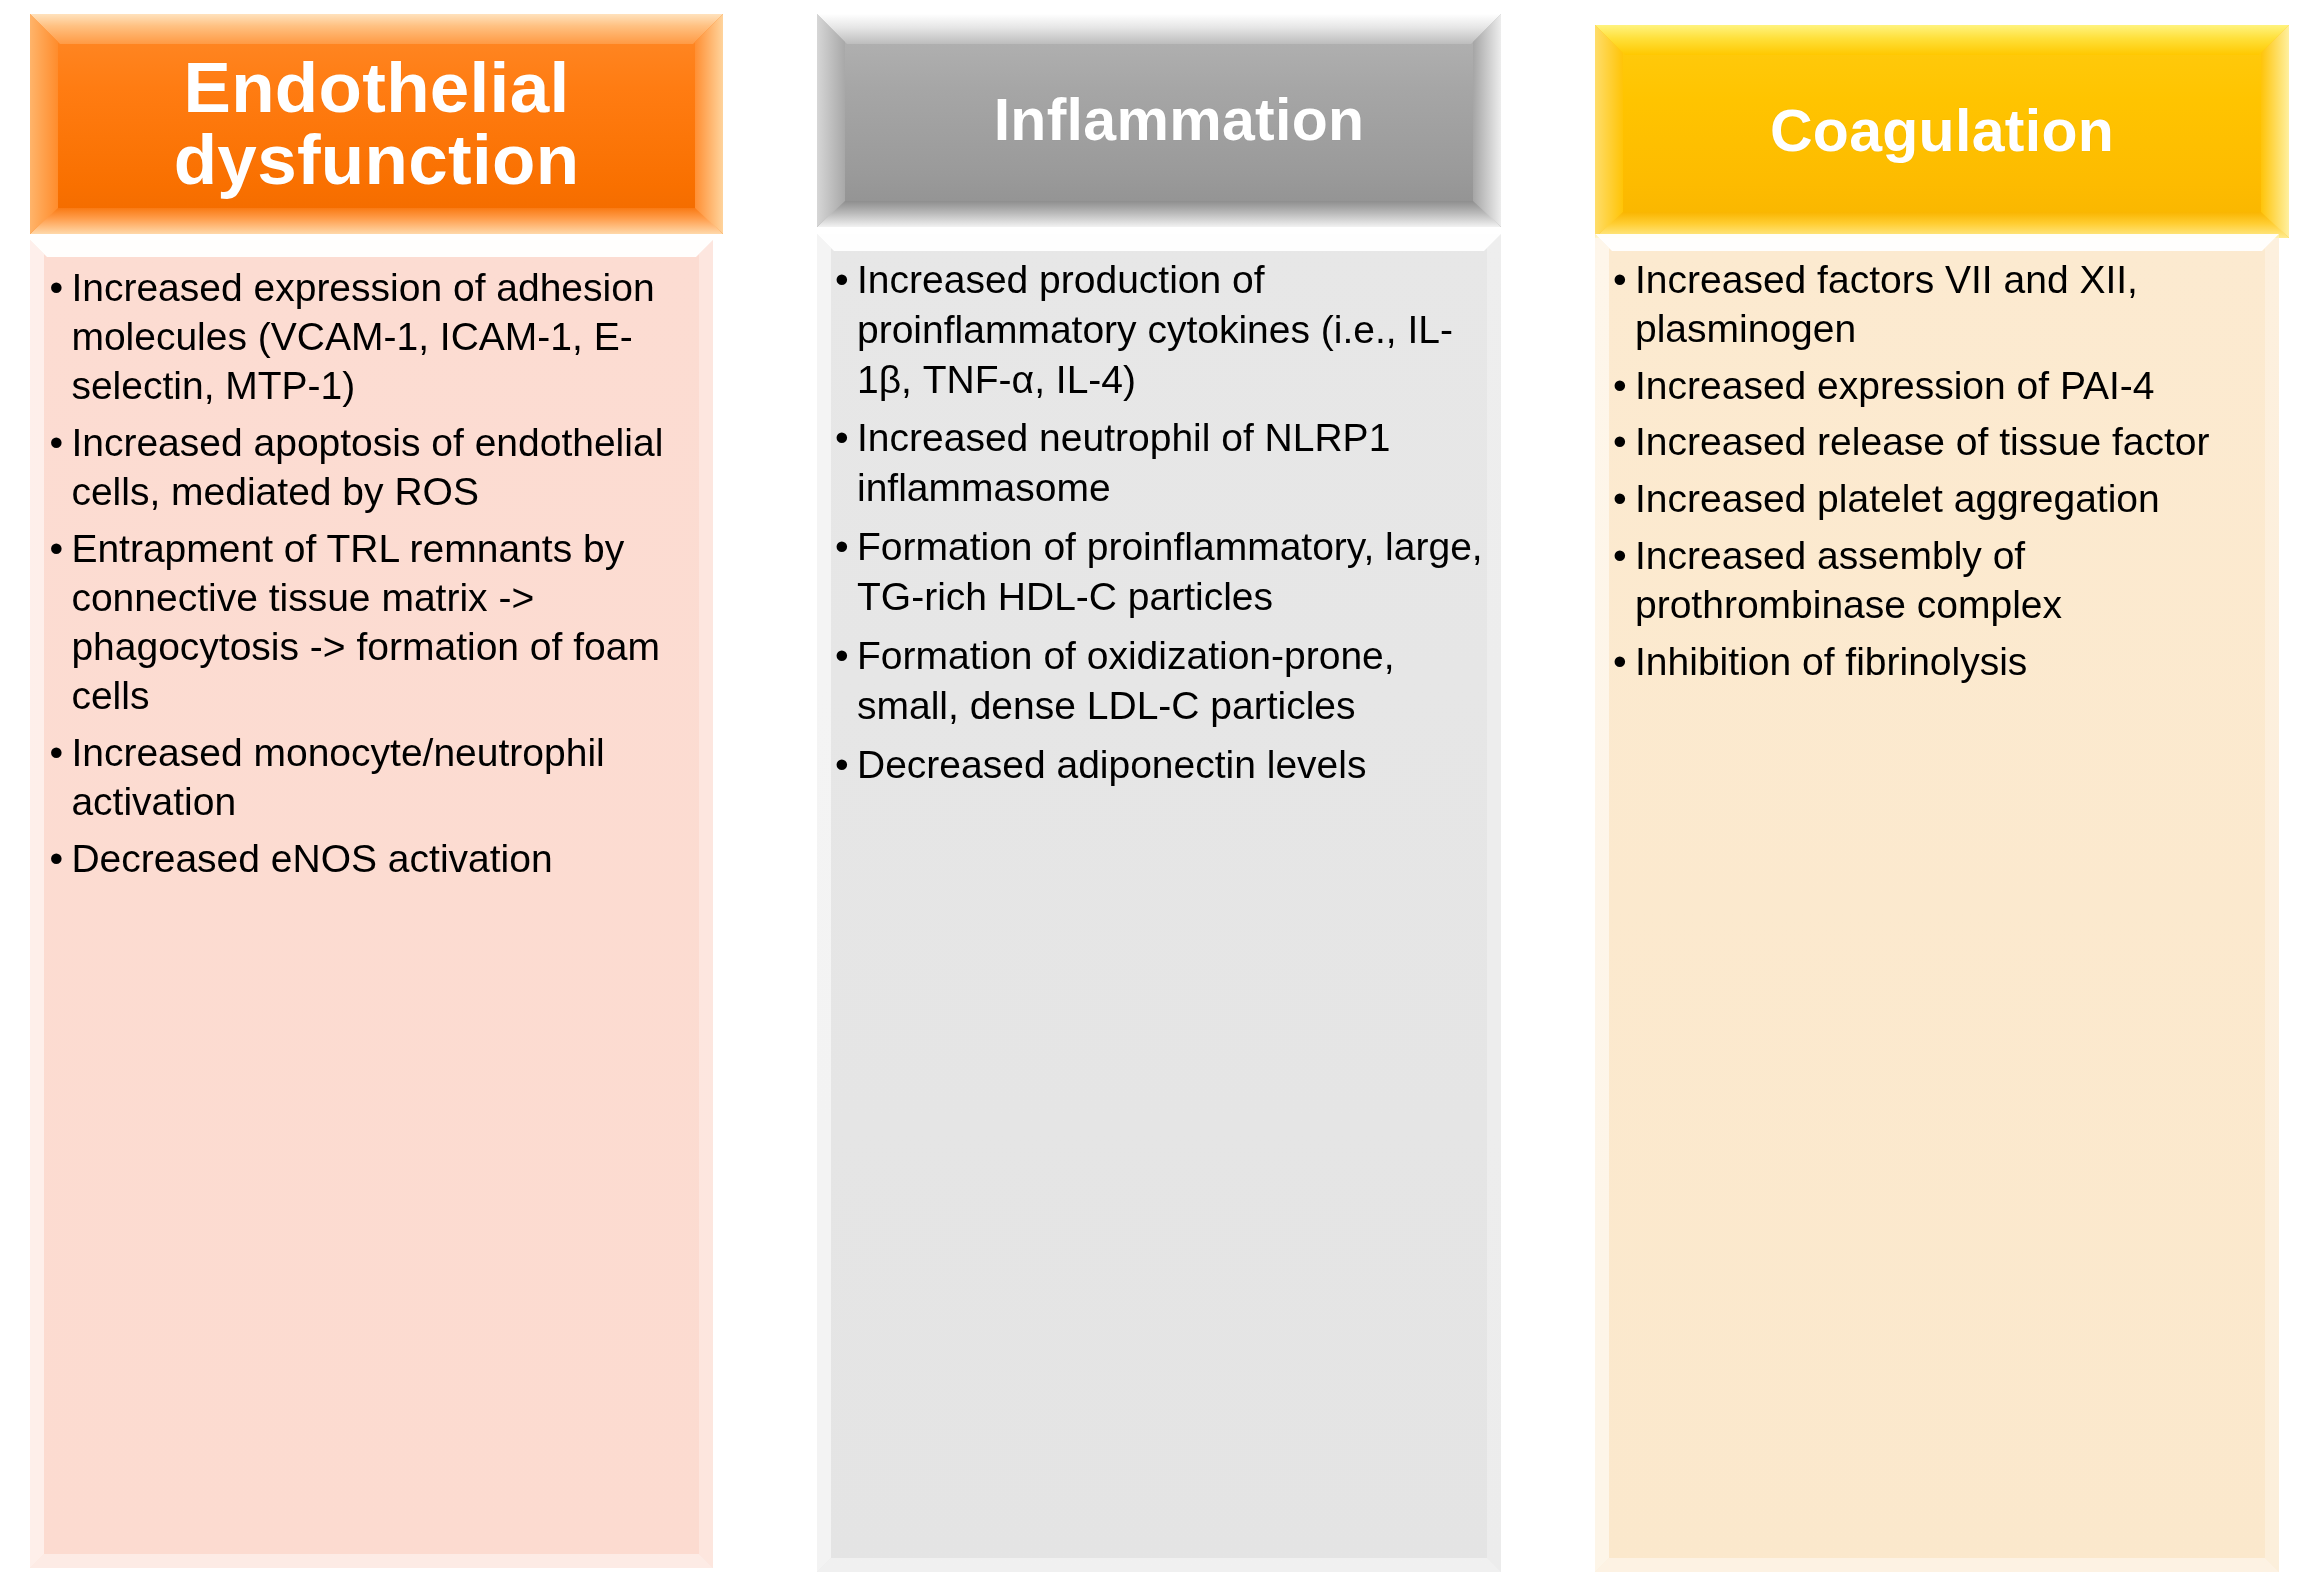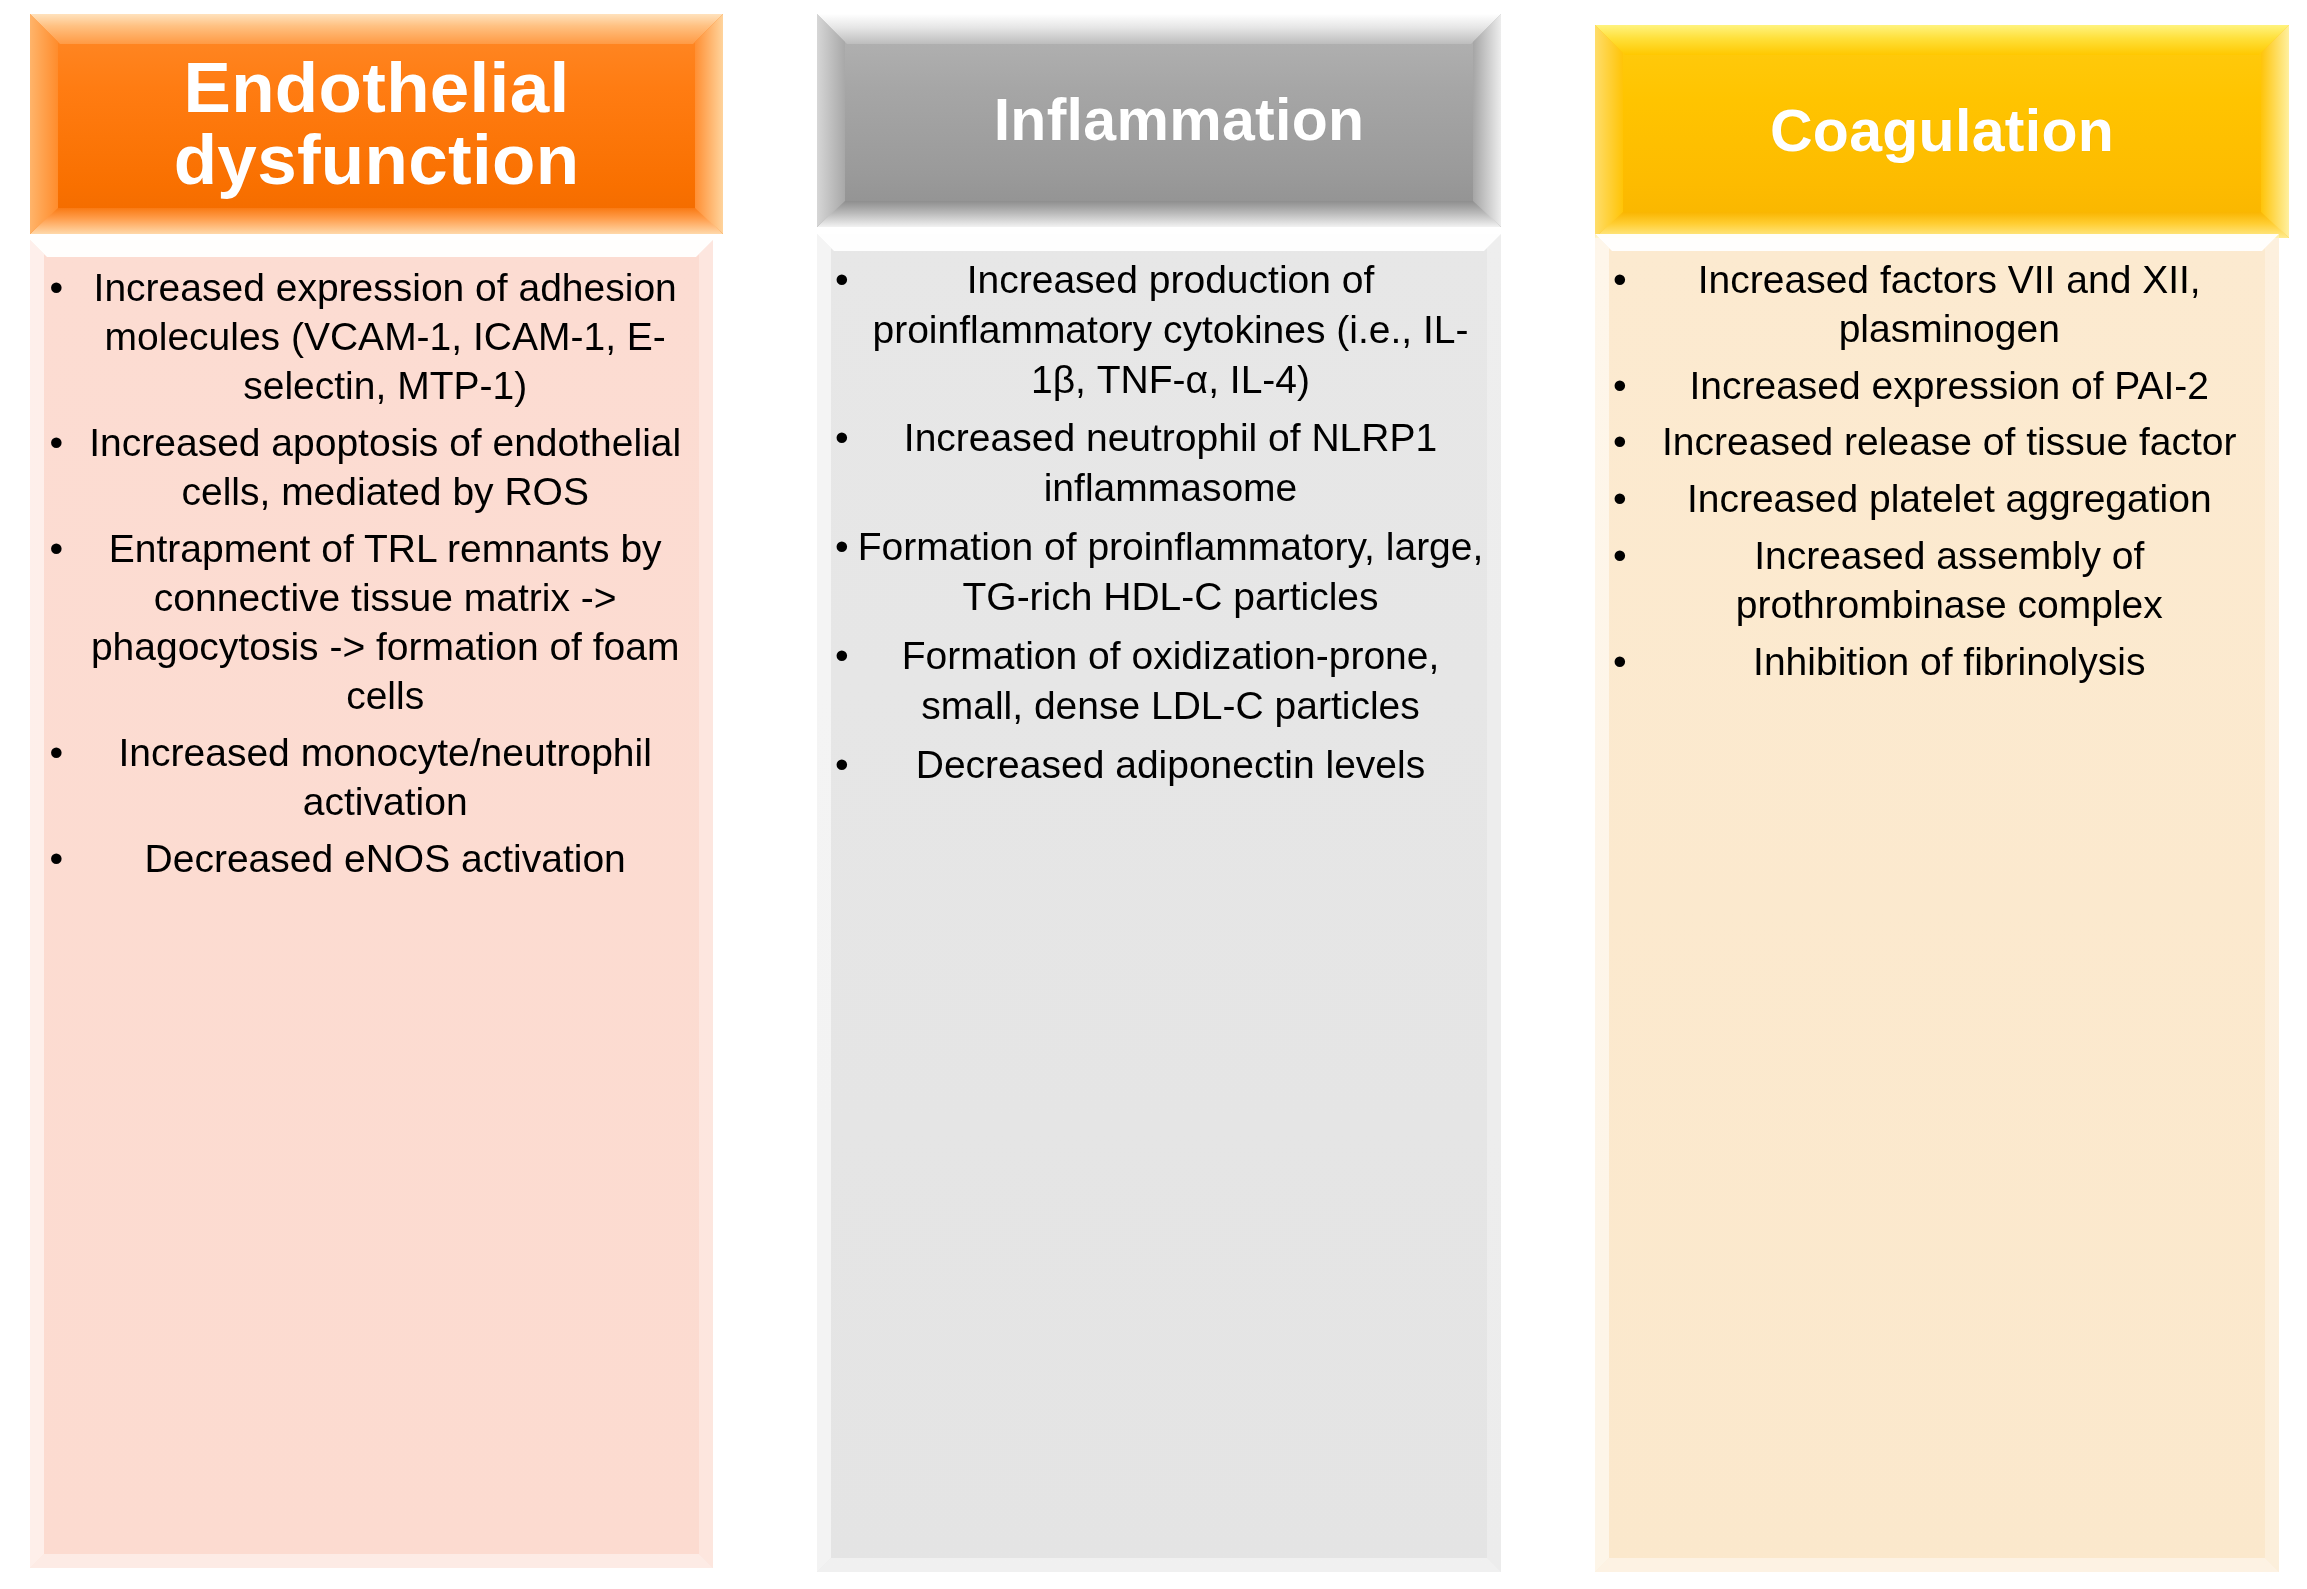--- a/index.html
+++ b/index.html
@@ -114,21 +114,20 @@
     color: #000000;
     font-weight: normal;
   }
   ul.bullets li .bul {
     position: absolute;
     left: 0;
     top: 0;
   }
   ul.bullets li .txt {
     display: block;
-    text-align: center;
   }
 
   
   #col-endothelial .panel-header {
     left: 30px; width: 693px; height: 220px;
     background: linear-gradient(to bottom, #ff8a2a 0%, #ff7c12 34%, #f97000 78%, #ef6a00 100%);
     font-size: 71px;
   }
   #col-endothelial .bevel-top {
     background: linear-gradient(to bottom, #ffdcae 0%, #ffc98b 30%, #ffa košt 60%, #ff8c2e 100%);
@@ -281,21 +280,21 @@
       <span class="body-bevel-right"></span>
       <span class="body-bevel-bottom"></span>
 
       <ul class="bullets">
         <li>
           <span class="bul">•</span>
           <span class="txt">Increased factors VII and XII, plasminogen</span>
         </li>
         <li>
           <span class="bul">•</span>
-          <span class="txt">Increased expression of PAI-2</span>
+          <span class="txt">Increased expression of PAI-4</span>
         </li>
         <li>
           <span class="bul">•</span>
           <span class="txt">Increased release of tissue factor</span>
         </li>
         <li>
           <span class="bul">•</span>
           <span class="txt">Increased platelet aggregation</span>
         </li>
         <li>

